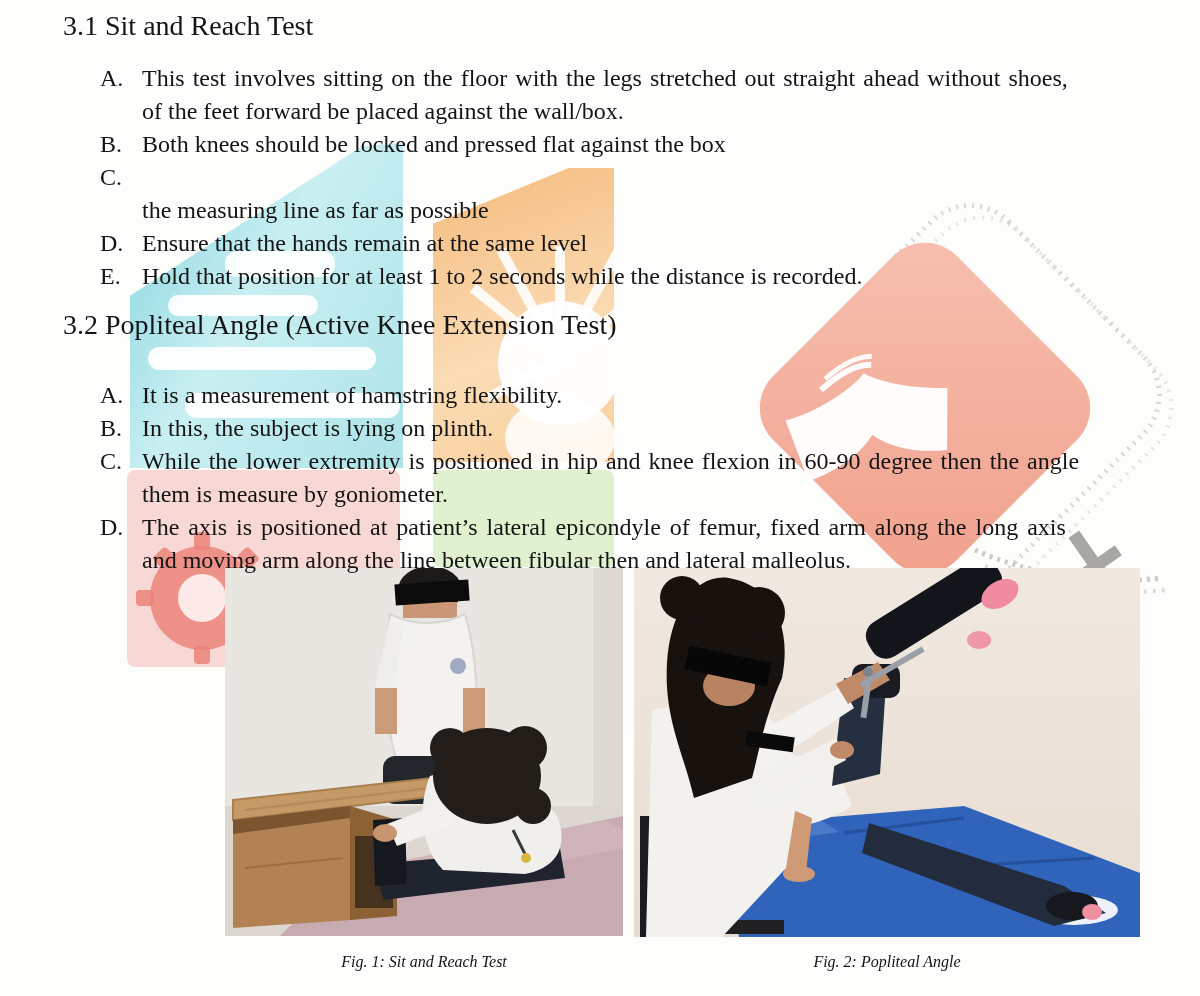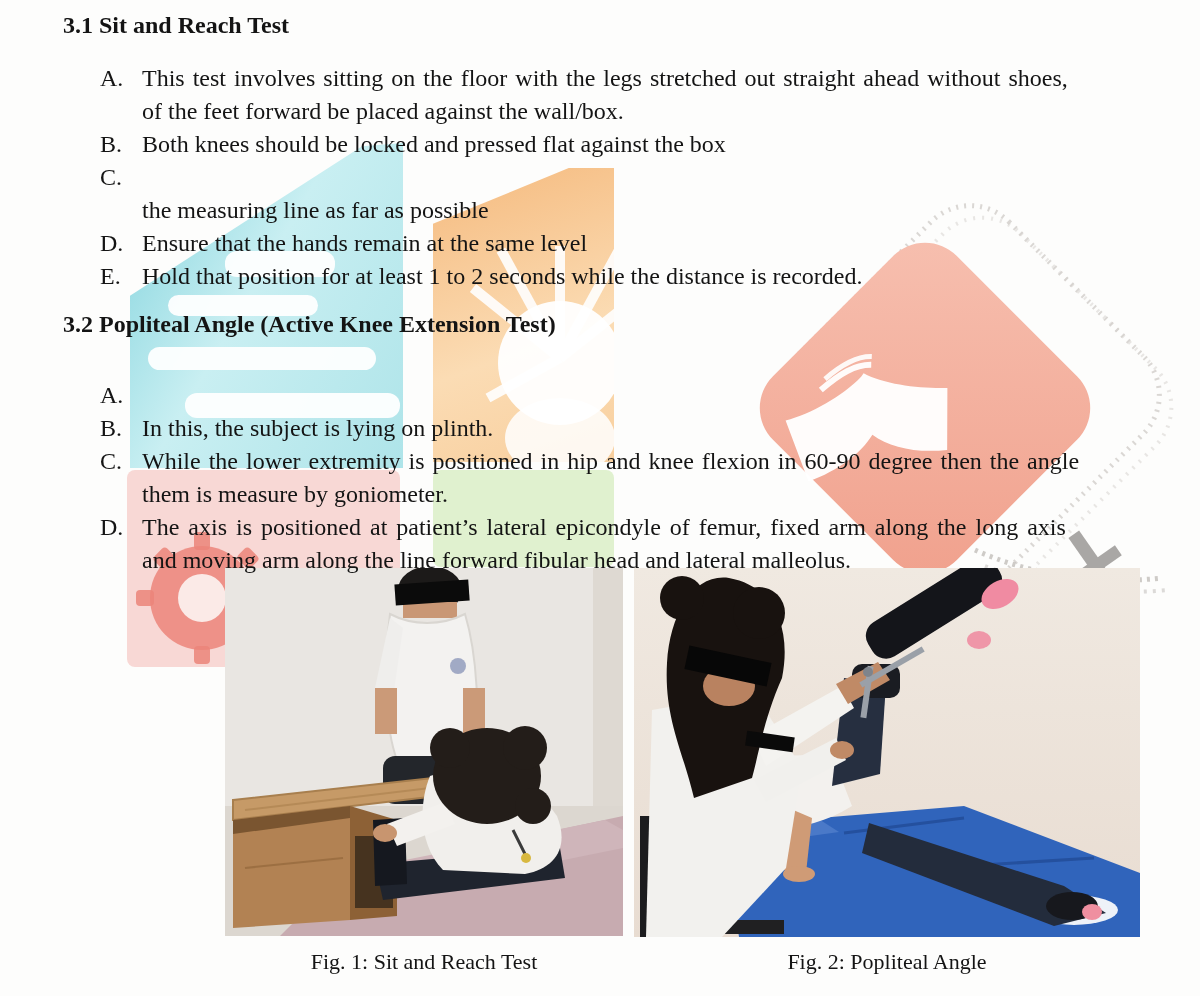--- a/index.html
+++ b/index.html
@@ -20,36 +20,36 @@
     clip-path:polygon(0 19%,75% 0,100% 0,100% 100%,0 100%);
     background:linear-gradient(160deg,#f5ba7e,#fbdcb4 60%,#f8cf9e);}
   .wm-green{left:433px;top:470px;width:181px;height:97px;background:#e0f1cf;border-radius:8px;}
   .wm-pink{left:127px;top:470px;width:273px;height:197px;background:#f8d8d5;border-radius:8px;}
   .wm-diamond{left:795px;top:278px;width:260px;height:260px;transform:rotate(45deg);
     border-radius:45px;background:linear-gradient(135deg,#f7c0b0,#f0a08c);}
   .wm-svg{position:absolute;}
 
   
   .txtlayer{position:absolute;z-index:2;left:0;top:0;width:1200px;}
-  .heading{position:absolute;font-weight:bold;font-size:24px;line-height:33px;white-space:pre;}
+  .heading{position:absolute;font-weight:normal;font-size:28px;line-height:33px;white-space:pre;}
   .h1{left:63px;top:9px;}
   .h2{left:63px;top:308px;text-align:center;}
   .list{position:absolute;width:1150px;}
   .list1{left:100px;top:62px;}
   .list2{left:100px;top:379px;}
   .line{display:flex;height:33px;line-height:33px;font-size:24px;}
   .lbl{width:42px;flex:none;}
   .txt{white-space:pre;}
   .j2{word-spacing:2px}.j3{word-spacing:3px}.j5{word-spacing:5px}
 
   
   .fig{position:absolute;z-index:1;overflow:hidden;}
   .fig1{left:225px;top:568px;width:398px;height:368px;}
   .fig2{left:634px;top:568px;width:506px;height:369px;}
-  .caption{position:absolute;z-index:2;top:945px;font-size:22px;line-height:33px;text-align:center;}
+  .caption{position:absolute;z-index:2;top:945px;font-size:16px;line-height:33px;text-align:center;font-style:italic;}
   .cap1{left:225px;width:398px;}
   .cap2{left:634px;width:506px;}
 </style>
 </head>
 <body>
 
 <div class="page">
 
   <div class="wm wm-cyan">
     <div class="bar bar1"></div>
@@ -247,40 +247,41 @@
         <span class="lbl">E.</span>
         <span class="txt">Hold that position for at least 1 to 2 seconds while the distance is recorded.</span>
       </div>
     </div>
 
     <div class="heading h2">3.2 Popliteal Angle (Active Knee Extension Test)</div>
 
     <div class="list list2">
       <div class="line">
         <span class="lbl">A.</span>
+        <span class="txt">It is a measurement of hamstring flexibility.</span>
       </div>
       <div class="line">
         <span class="lbl">B.</span>
         <span class="txt">In this, the subject is lying on plinth.</span>
       </div>
       <div class="line">
         <span class="lbl">C.</span>
         <span class="txt j2">While the lower extremity is positioned in hip and knee flexion in 60-90 degree then the angle</span>
       </div>
       <div class="line">
         <span class="lbl"></span>
         <span class="txt">them is measure by goniometer.</span>
       </div>
       <div class="line">
         <span class="lbl">D.</span>
         <span class="txt j3">The axis is positioned at patient’s lateral epicondyle of femur, fixed arm along the long axis</span>
       </div>
       <div class="line">
         <span class="lbl"></span>
-        <span class="txt">and moving arm along the line forward fibular head and lateral malleolus.</span>
+        <span class="txt">and moving arm along the line between fibular then and lateral malleolus.</span>
       </div>
     </div>
 
     <div class="caption cap1">Fig. 1: Sit and Reach Test</div>
     <div class="caption cap2">Fig. 2: Popliteal Angle</div>
   </div>
 
 </div>
 
 </body></html>

